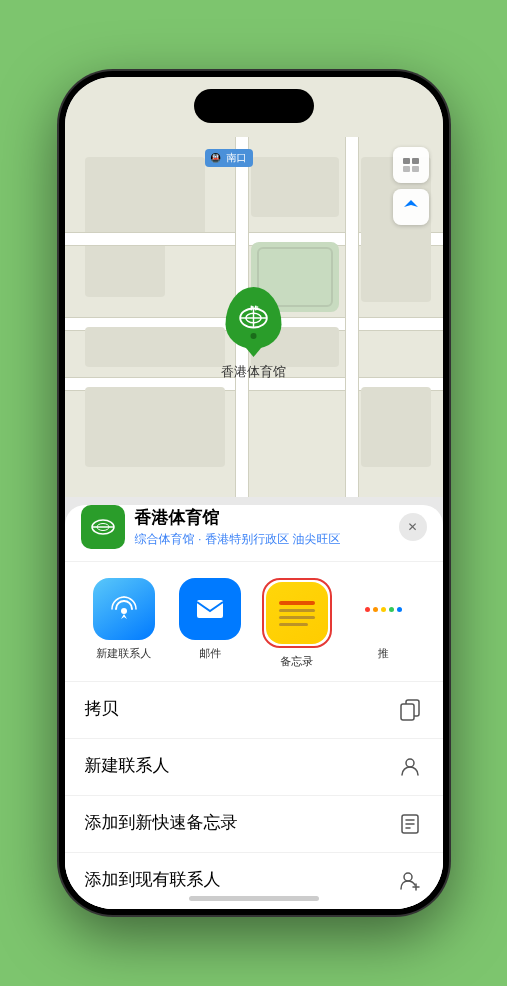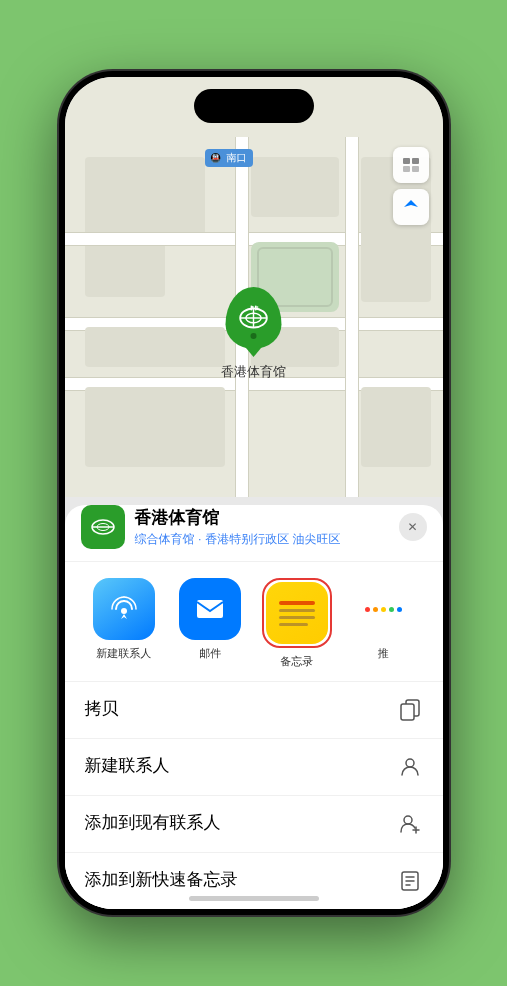--- a/index.html
+++ b/index.html
@@ -568,43 +568,43 @@
           <span class="action-label">新建联系人</span>
           <div class="action-icon">
             <svg width="22" height="22" viewBox="0 0 22 22" fill="none">
               <circle cx="11" cy="7" r="4" stroke="#555" stroke-width="1.5" fill="none"></circle>
               <path d="M3 19 C3 14 7 11 11 11 C15 11 19 14 19 19" stroke="#555" stroke-width="1.5" fill="none" stroke-linecap="round"></path>
             </svg>
           </div>
         </div>
 
         <div class="action-item">
+          <span class="action-label">添加到新快速备忘录</span>
+          <div class="action-icon">
+            <svg width="22" height="22" viewBox="0 0 22 22" fill="none">
+              <rect x="3" y="2" width="16" height="18" rx="2" stroke="#555" stroke-width="1.5" fill="none"></rect>
+              <line x1="7" y1="7" x2="15" y2="7" stroke="#555" stroke-width="1.5" stroke-linecap="round"></line>
+              <line x1="7" y1="11" x2="15" y2="11" stroke="#555" stroke-width="1.5" stroke-linecap="round"></line>
+              <line x1="7" y1="15" x2="11" y2="15" stroke="#555" stroke-width="1.5" stroke-linecap="round"></line>
+            </svg>
+          </div>
+        </div>
+
+        <div class="action-item">
           <span class="action-label">添加到现有联系人</span>
           <div class="action-icon">
             <svg width="22" height="22" viewBox="0 0 22 22" fill="none">
               <circle cx="9" cy="7" r="4" stroke="#555" stroke-width="1.5" fill="none"></circle>
               <path d="M2 19 C2 14 5 11 9 11 C12 11 14.5 12.5 16 15" stroke="#555" stroke-width="1.5" fill="none" stroke-linecap="round"></path>
               <line x1="17" y1="14" x2="17" y2="20" stroke="#555" stroke-width="1.5" stroke-linecap="round"></line>
               <line x1="14" y1="17" x2="20" y2="17" stroke="#555" stroke-width="1.5" stroke-linecap="round"></line>
             </svg>
           </div>
         </div>
 
-        <div class="action-item">
-          <span class="action-label">添加到新快速备忘录</span>
-          <div class="action-icon">
-            <svg width="22" height="22" viewBox="0 0 22 22" fill="none">
-              <rect x="3" y="2" width="16" height="18" rx="2" stroke="#555" stroke-width="1.5" fill="none"></rect>
-              <line x1="7" y1="7" x2="15" y2="7" stroke="#555" stroke-width="1.5" stroke-linecap="round"></line>
-              <line x1="7" y1="11" x2="15" y2="11" stroke="#555" stroke-width="1.5" stroke-linecap="round"></line>
-              <line x1="7" y1="15" x2="11" y2="15" stroke="#555" stroke-width="1.5" stroke-linecap="round"></line>
-            </svg>
-          </div>
-        </div>
-
 
       </div>
     </div>
 
     <div class="home-indicator"></div>
 
   </div>
 </div>
 
 </body></html>

